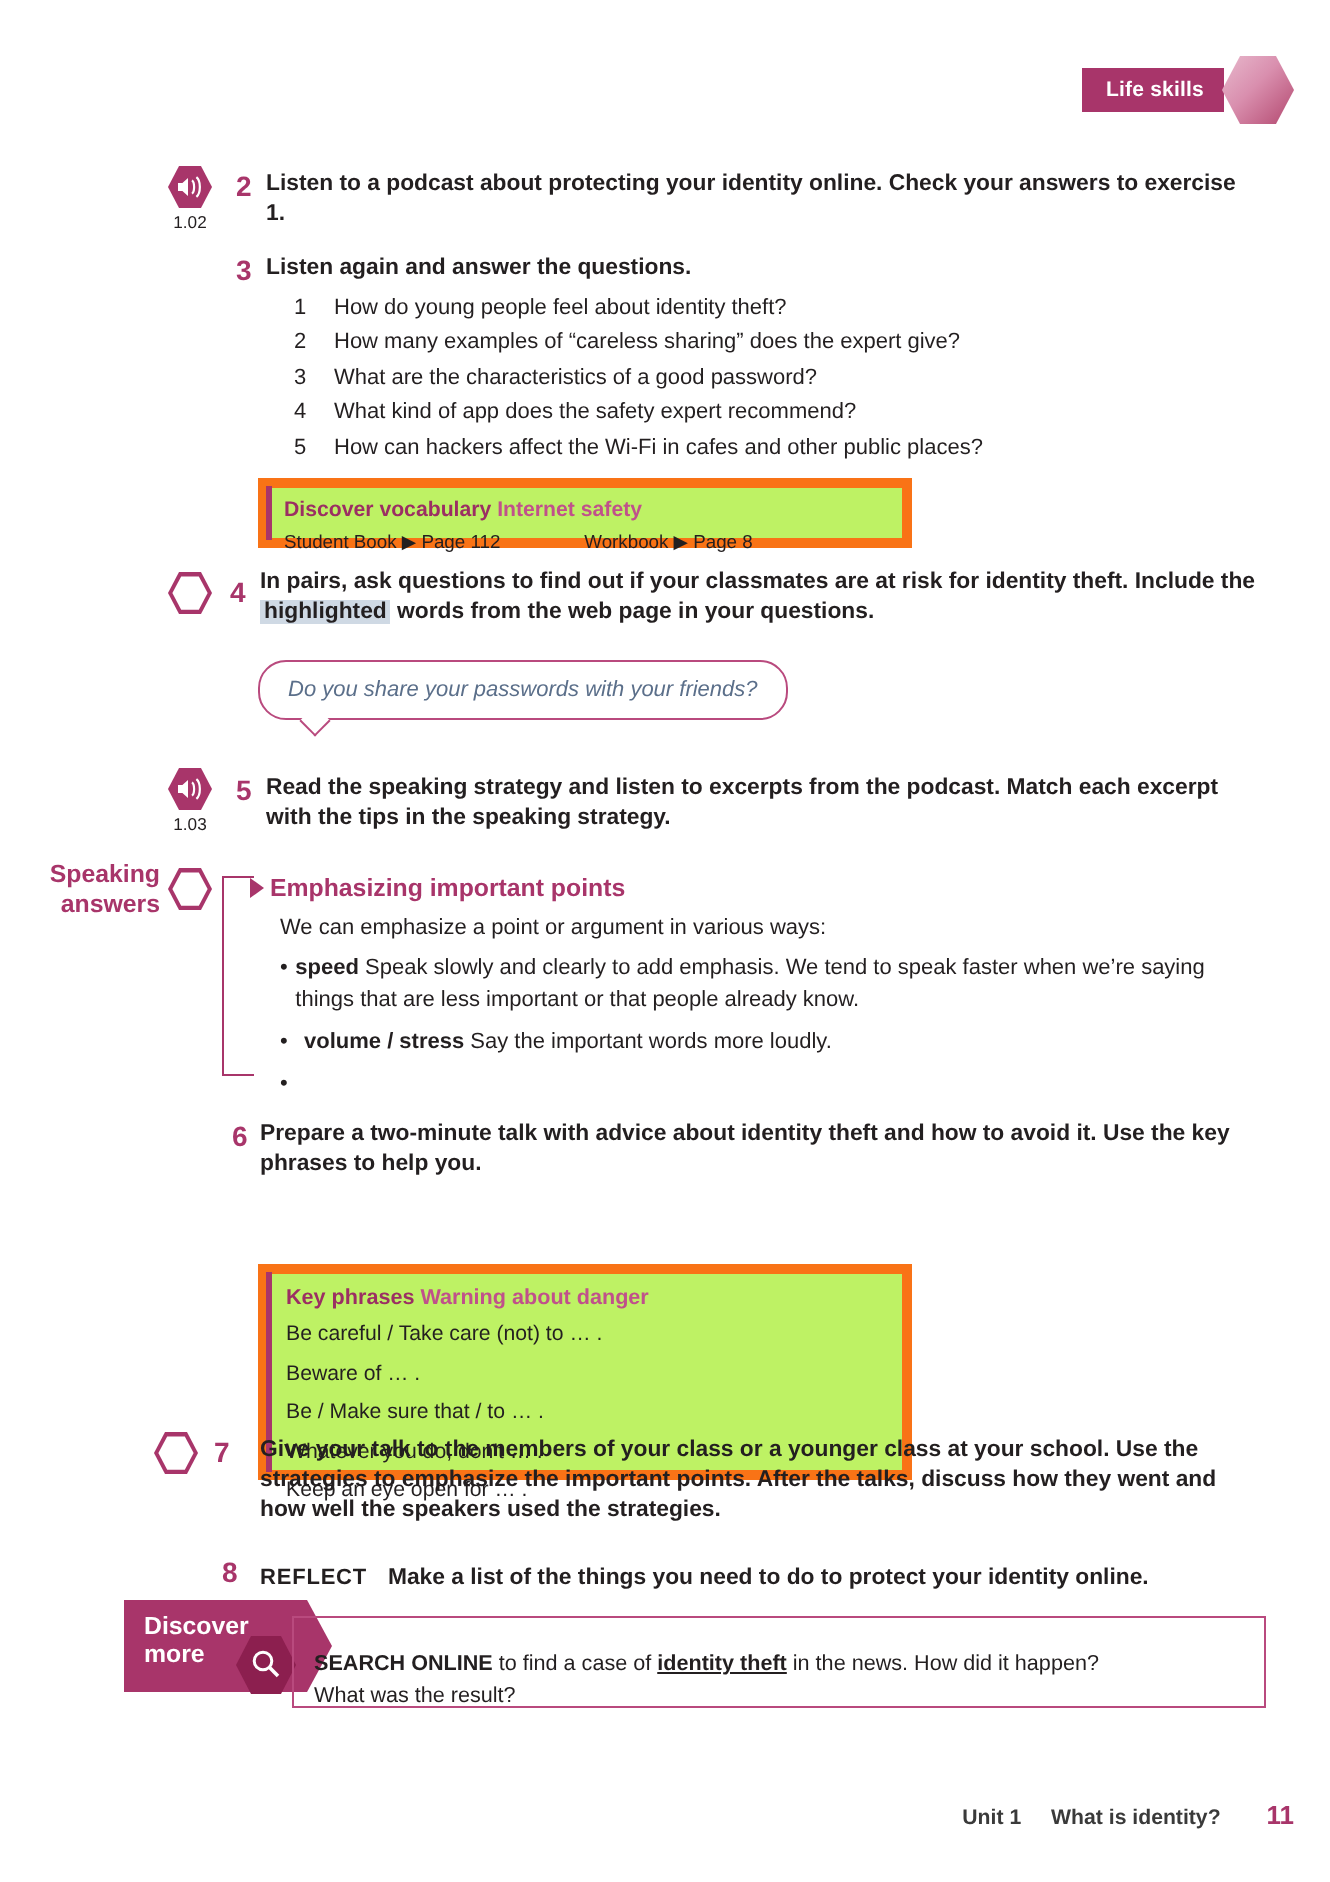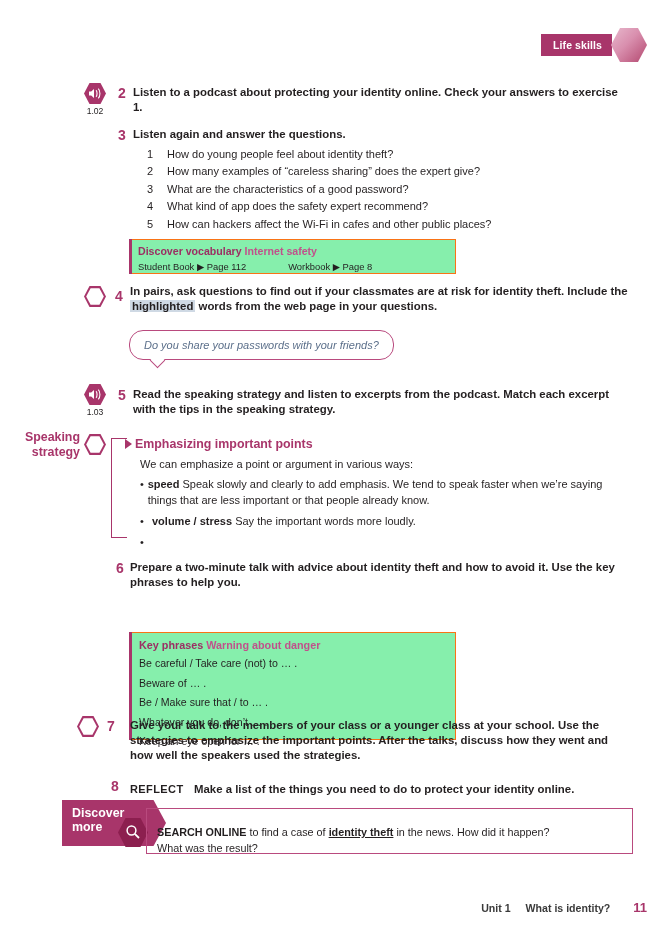--- a/index.html
+++ b/index.html
@@ -93,23 +93,23 @@
   }
 
   
   .qlist { font-size: 11px; line-height: 1.58; }
   .qrow { display: flex; }
   .qrow .qn { width: 20px; color: #231f20; font-weight: normal; }
   .qrow .qt { color: #231f20; }
 
   
   .rbox {
-    border: 1px solid #f97316;
+    border: 5px solid #f97316;
     position: relative;
-    background: #86efac;
+    background: #bef264;
   }
   .rbox .bar {
     position: absolute;
     left: -1px; top: -1px; bottom: -1px;
     width: 3px;
     background: #a8356a;
   }
   .dv-title { font-size: 10.6px; font-weight: bold; color: #a8356a; }
   .dv-title .b { color: #9b2f63; }
   .dv-title .t { color: #c0518b; }
@@ -312,21 +312,21 @@
         <path d="M10.2 1.6c2.3 1.8 2.3 8 0 9.8" stroke="#ffffff" stroke-width="1.1" fill="none"></path>
       </svg>
     </div>
     <div class="track-num">1.03</div>
   </div>
   <div class="block num" style="left:118px; top:388px;">5</div>
   <div class="block body-text" style="left:133px; top:387px; width:494px;">Read the speaking strategy and listen to excerpts from the podcast. Match each excerpt with the tips in the speaking strategy.</div>
 
   <div class="block ss-label" style="left:8px; top:430px; width:72px;">
     <div>Speaking</div>
-    <div>strategy</div>
+    <div>answers</div>
   </div>
   <div class="block" style="left:84px; top:434px;">
     <div class="hex-outline"></div>
   </div>
 
   <div class="strategy-bracket" style="left:111px; top:438px; width:16px; height:100px;"></div>
   <div class="block arrow-head" style="left:125px; top:439px;"></div>
 
   <div class="block strategy-title" style="left:135px; top:437px;">Emphasizing important points</div>
   <div class="block" style="left:140px; top:458px; width:480px;">

